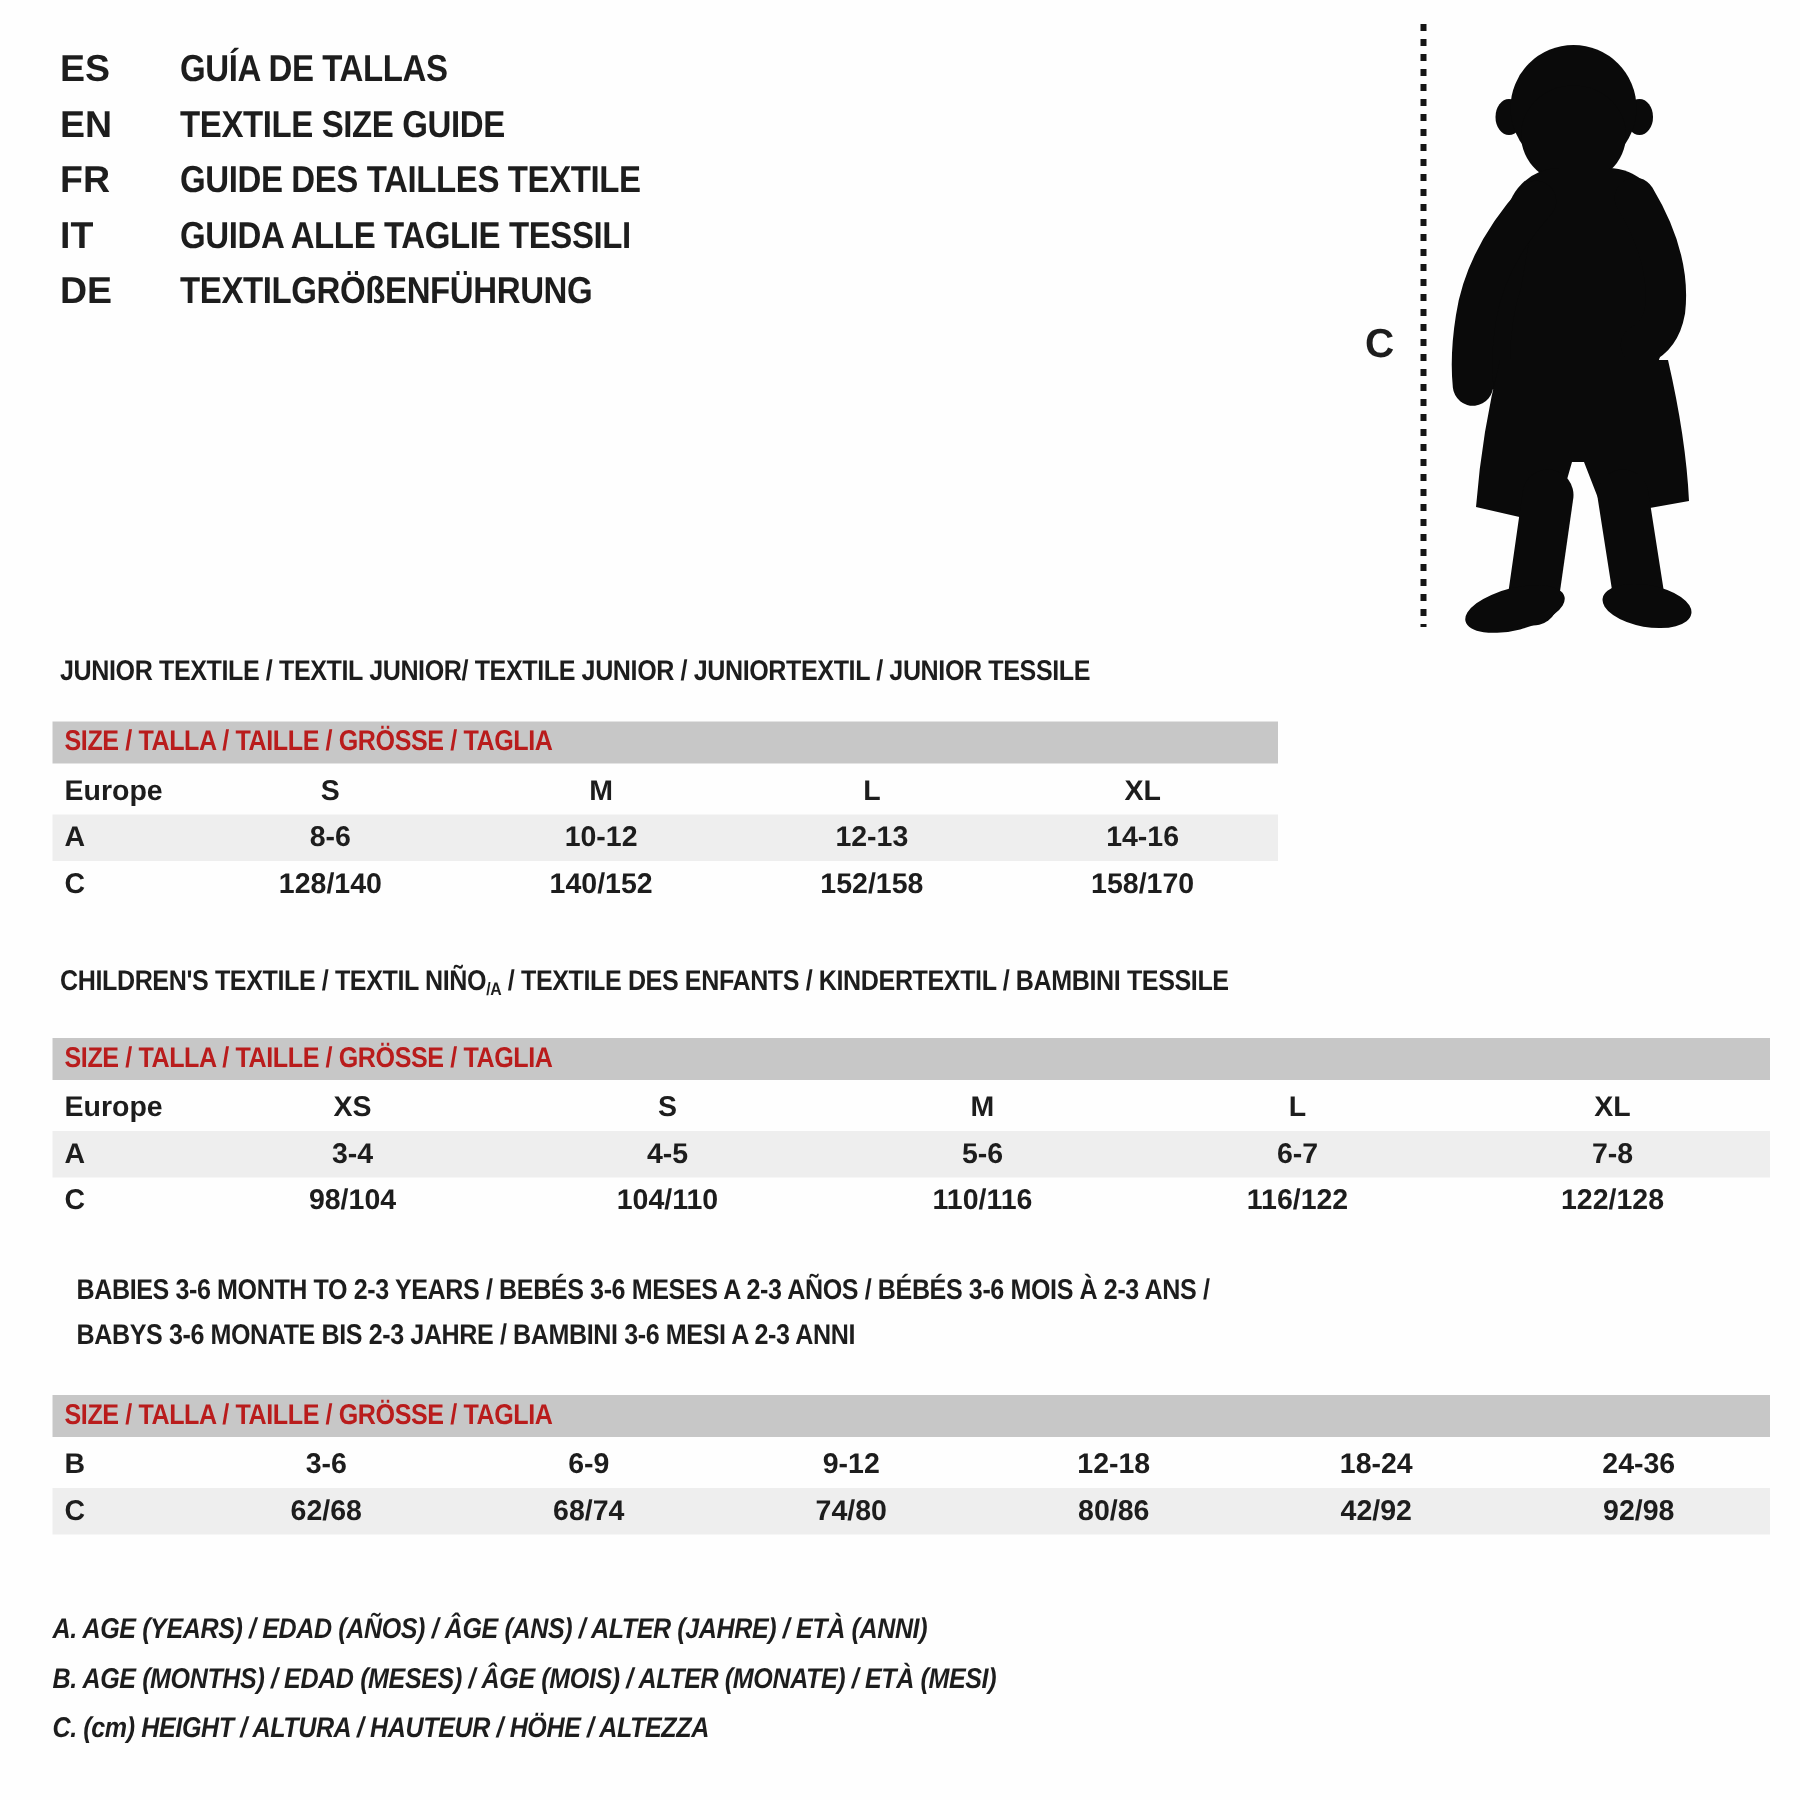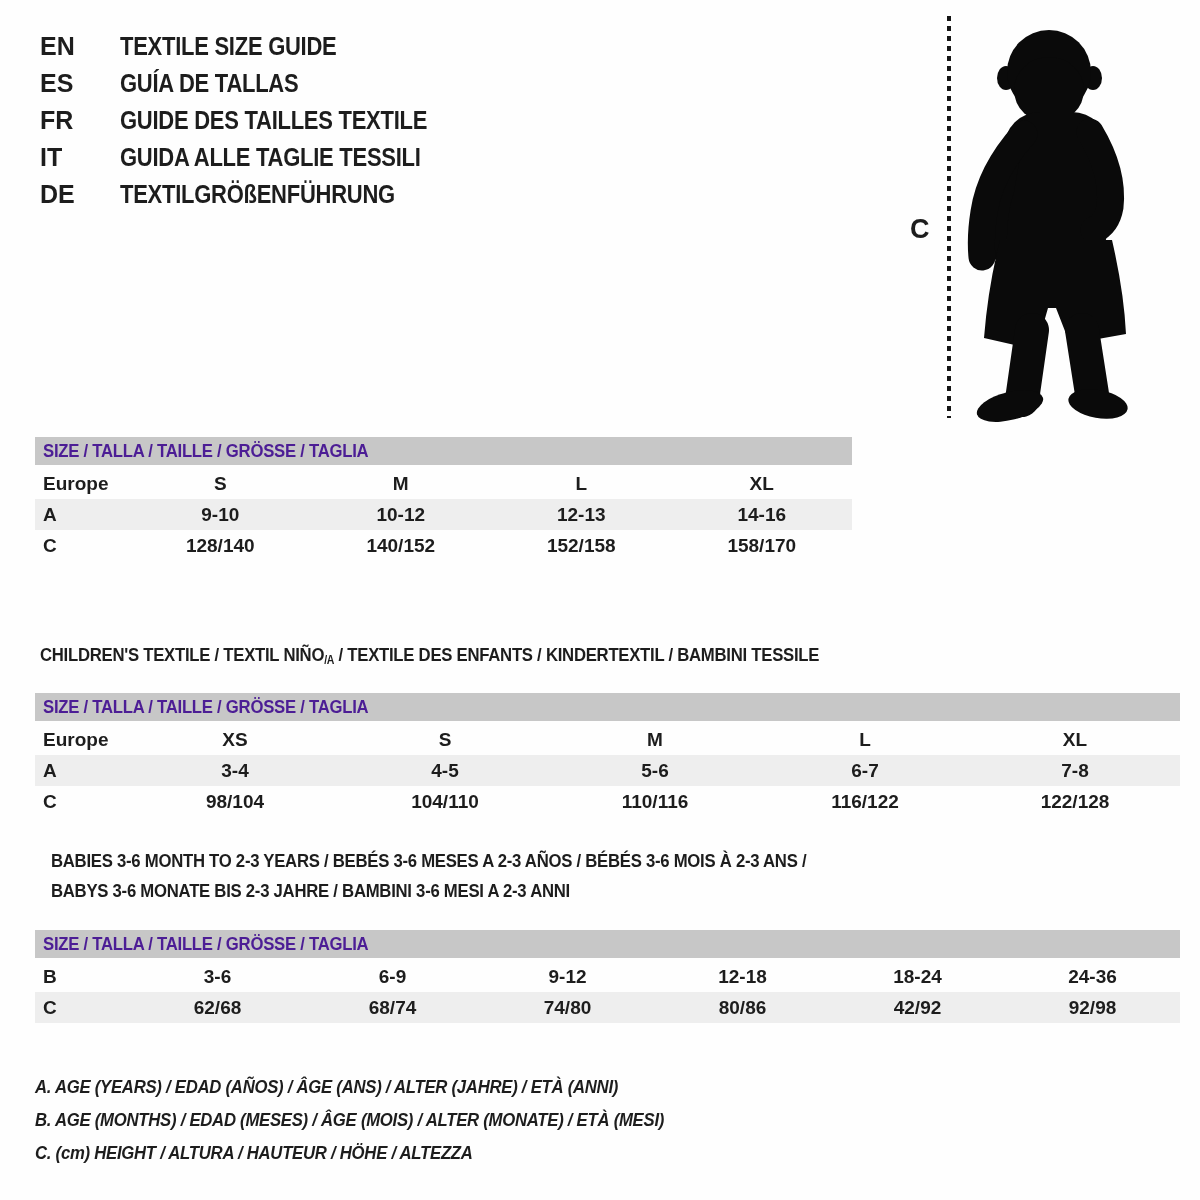--- a/index.html
+++ b/index.html
@@ -35,46 +35,46 @@
   .silhouette { position: absolute; left: 952px; top: 12px; }
   
   .section { position: absolute; left: 35px; }
   .section-junior { top: 437px; width: 817px; }
   .section-children { top: 644px; width: 1145px; }
   .section-babies { top: 846px; width: 1145px; }
   .section-heading { font-size: 19px; line-height: 22px; margin-left: 5px; margin-bottom: 22px; }
   .section-heading-2line { line-height: 30px; margin-bottom: 24px; margin-left: 16px; }
   .sub-note { font-size: 12px; vertical-align: -3px; }
   .thead {
-    height: 28px; background: #c7c7c7; color: #4c1d95;
+    height: 28px; background: #c7c7c7; color: #b91c1c;
     display: flex; align-items: center;
     padding-left: 8px; font-size: 19px;
     margin-bottom: 3px;
   }
   .trow { display: flex; align-items: center; height: 31px; font-size: 19px; }
   .trow.alt { background: #eeeeee; }
   .tlabel { width: 95px; padding-left: 8px; text-align: left; }
   .tcell { flex: 1; text-align: center; }
   
   .legend { position: absolute; left: 35px; top: 1070px; font-style: italic; }
   .legend-line { font-size: 19px; line-height: 33px; }
 </style>
 </head>
 <body>
 
 <div class="canvas">
 
   <div class="lang-block">
     <div class="lang-row">
+      <span class="lang-code">ES</span>
+      <span class="condensed">GUÍA DE TALLAS</span>
+    </div>
+    <div class="lang-row">
       <span class="lang-code">EN</span>
       <span class="condensed">TEXTILE SIZE GUIDE</span>
-    </div>
-    <div class="lang-row">
-      <span class="lang-code">ES</span>
-      <span class="condensed">GUÍA DE TALLAS</span>
     </div>
     <div class="lang-row">
       <span class="lang-code">FR</span>
       <span class="condensed">GUIDE DES TAILLES TEXTILE</span>
     </div>
     <div class="lang-row">
       <span class="lang-code">IT</span>
       <span class="condensed">GUIDA ALLE TAGLIE TESSILI</span>
     </div>
     <div class="lang-row">
@@ -95,33 +95,36 @@
     <path d="M72 122 Q38 160 32 200 Q28 225 30 245" fill="none" stroke="#0a0a0a" stroke-width="27" stroke-linecap="round"></path>
     <path d="M138 120 Q162 160 158 195 Q155 212 142 218" fill="none" stroke="#0a0a0a" stroke-width="27" stroke-linecap="round"></path>
     <path d="M48 228 L160 228 Q172 280 174 322 L118 332 L104 296 L96 296 L84 338 L32 326 Q36 275 48 228 Z"></path>
     <path d="M80 318 L70 388" fill="none" stroke="#0a0a0a" stroke-width="34" stroke-linecap="round"></path>
     <path d="M130 318 L140 382" fill="none" stroke="#0a0a0a" stroke-width="34" stroke-linecap="round"></path>
     <ellipse cx="58" cy="394" rx="34" ry="14" transform="rotate(-14 58 394)"></ellipse>
     <ellipse cx="146" cy="392" rx="30" ry="14" transform="rotate(10 146 392)"></ellipse>
   </svg>
 
   <div class="section section-junior">
+    <div class="section-heading">
+      <span class="condensed">JUNIOR TEXTILE / TEXTIL JUNIOR/ TEXTILE JUNIOR / JUNIORTEXTIL / JUNIOR TESSILE</span>
+    </div>
     <div class="thead">
       <span class="condensed">SIZE / TALLA / TAILLE / GRÖSSE / TAGLIA</span>
     </div>
     <div class="trow">
       <span class="tlabel">Europe</span>
       <span class="tcell">S</span>
       <span class="tcell">M</span>
       <span class="tcell">L</span>
       <span class="tcell">XL</span>
     </div>
     <div class="trow alt">
       <span class="tlabel">A</span>
-      <span class="tcell">9-10</span>
+      <span class="tcell">8-6</span>
       <span class="tcell">10-12</span>
       <span class="tcell">12-13</span>
       <span class="tcell">14-16</span>
     </div>
     <div class="trow">
       <span class="tlabel">C</span>
       <span class="tcell">128/140</span>
       <span class="tcell">140/152</span>
       <span class="tcell">152/158</span>
       <span class="tcell">158/170</span>

